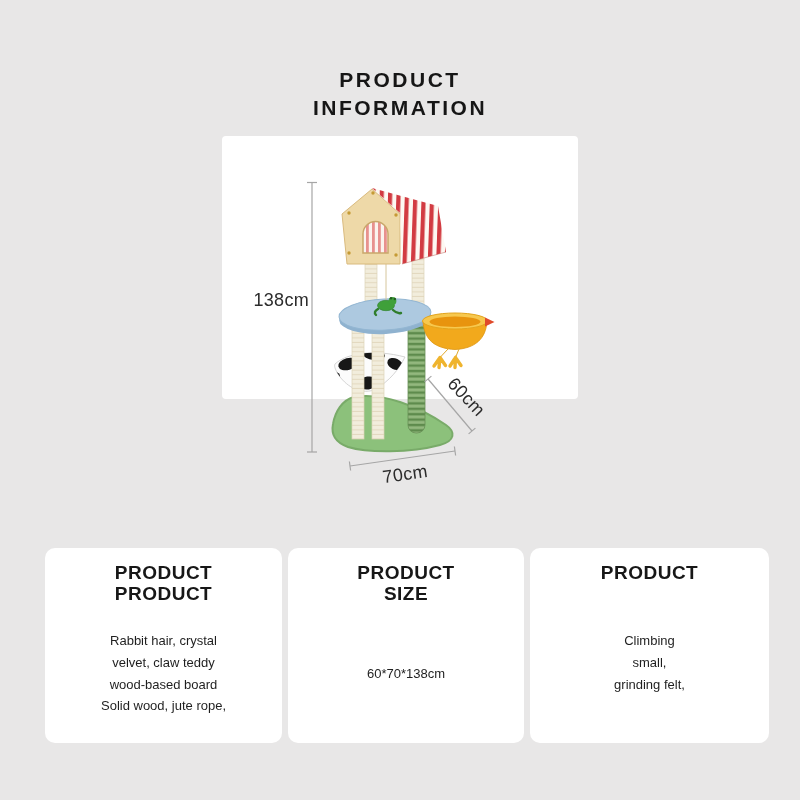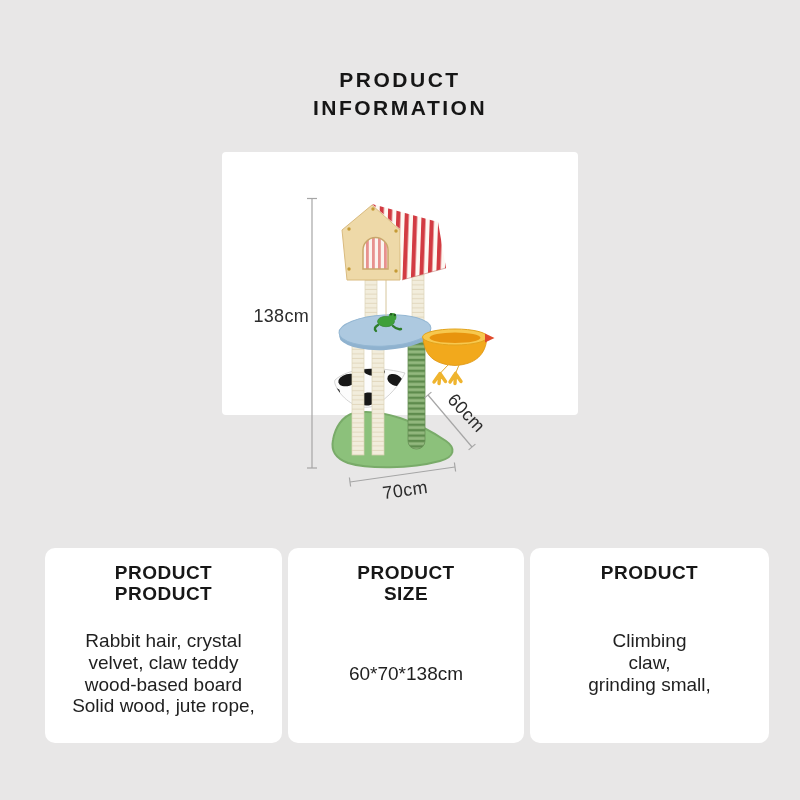--- a/index.html
+++ b/index.html
@@ -7,42 +7,42 @@
     width:800px;height:800px;position:relative;overflow:hidden;
     background:#e8e7e7;
     font-family:"Liberation Sans", sans-serif;
   }
   .page-title{
     position:absolute;top:52px;left:0;width:800px;text-align:center;
     font-size:21px;font-weight:800;letter-spacing:2.5px;line-height:28px;color:#161616;
   }
   .page-title span{display:block;}
   .figure-card{
-    position:absolute;left:222px;top:152px;width:356px;height:263px;
+    position:absolute;left:222px;top:136px;width:356px;height:263px;
     background:#ffffff;border-radius:4px;
   }
   .dimlabel{
     font-size:18px;font-weight:500;fill:#2c2c2c;letter-spacing:0.3px;
     font-family:"Liberation Sans", sans-serif;
   }
   .info-card{
     position:absolute;top:548px;height:195px;background:#ffffff;border-radius:10px;
     display:flex;flex-direction:column;
   }
   .info-card.c1{left:45px;width:237px;}
   .info-card.c2{left:288px;width:236px;}
   .info-card.c3{left:530px;width:239px;}
   .info-card .card-title{
     margin-top:14px;text-align:center;font-size:19px;font-weight:800;
     letter-spacing:0.5px;line-height:21px;color:#171717;
   }
   .info-card .card-title span{display:block;}
   .info-card .card-body{
     flex:1;display:flex;flex-direction:column;justify-content:center;align-items:center;
-    font-size:19px;font-weight:500;line-height:21.8px;color:#1f1f1f;text-align:left;
+    font-size:13px;font-weight:500;line-height:21.8px;color:#1f1f1f;text-align:left;
   }
   .info-card .card-body span{display:block;}
 </style>
 </head>
 <body>
 
 <h1 class="page-title">
   <span>PRODUCT</span>
   <span>INFORMATION</span>
 </h1>
@@ -176,16 +176,16 @@
     <span>60*70*138cm</span>
   </div>
 </div>
 
 <div class="info-card c3">
   <div class="card-title">
     <span>PRODUCT</span>
   </div>
   <div class="card-body">
     <span>Climbing</span>
-    <span>claw,</span>
-    <span>grinding small,</span>
+    <span>small,</span>
+    <span>grinding felt,</span>
   </div>
 </div>
 
 </body></html>

